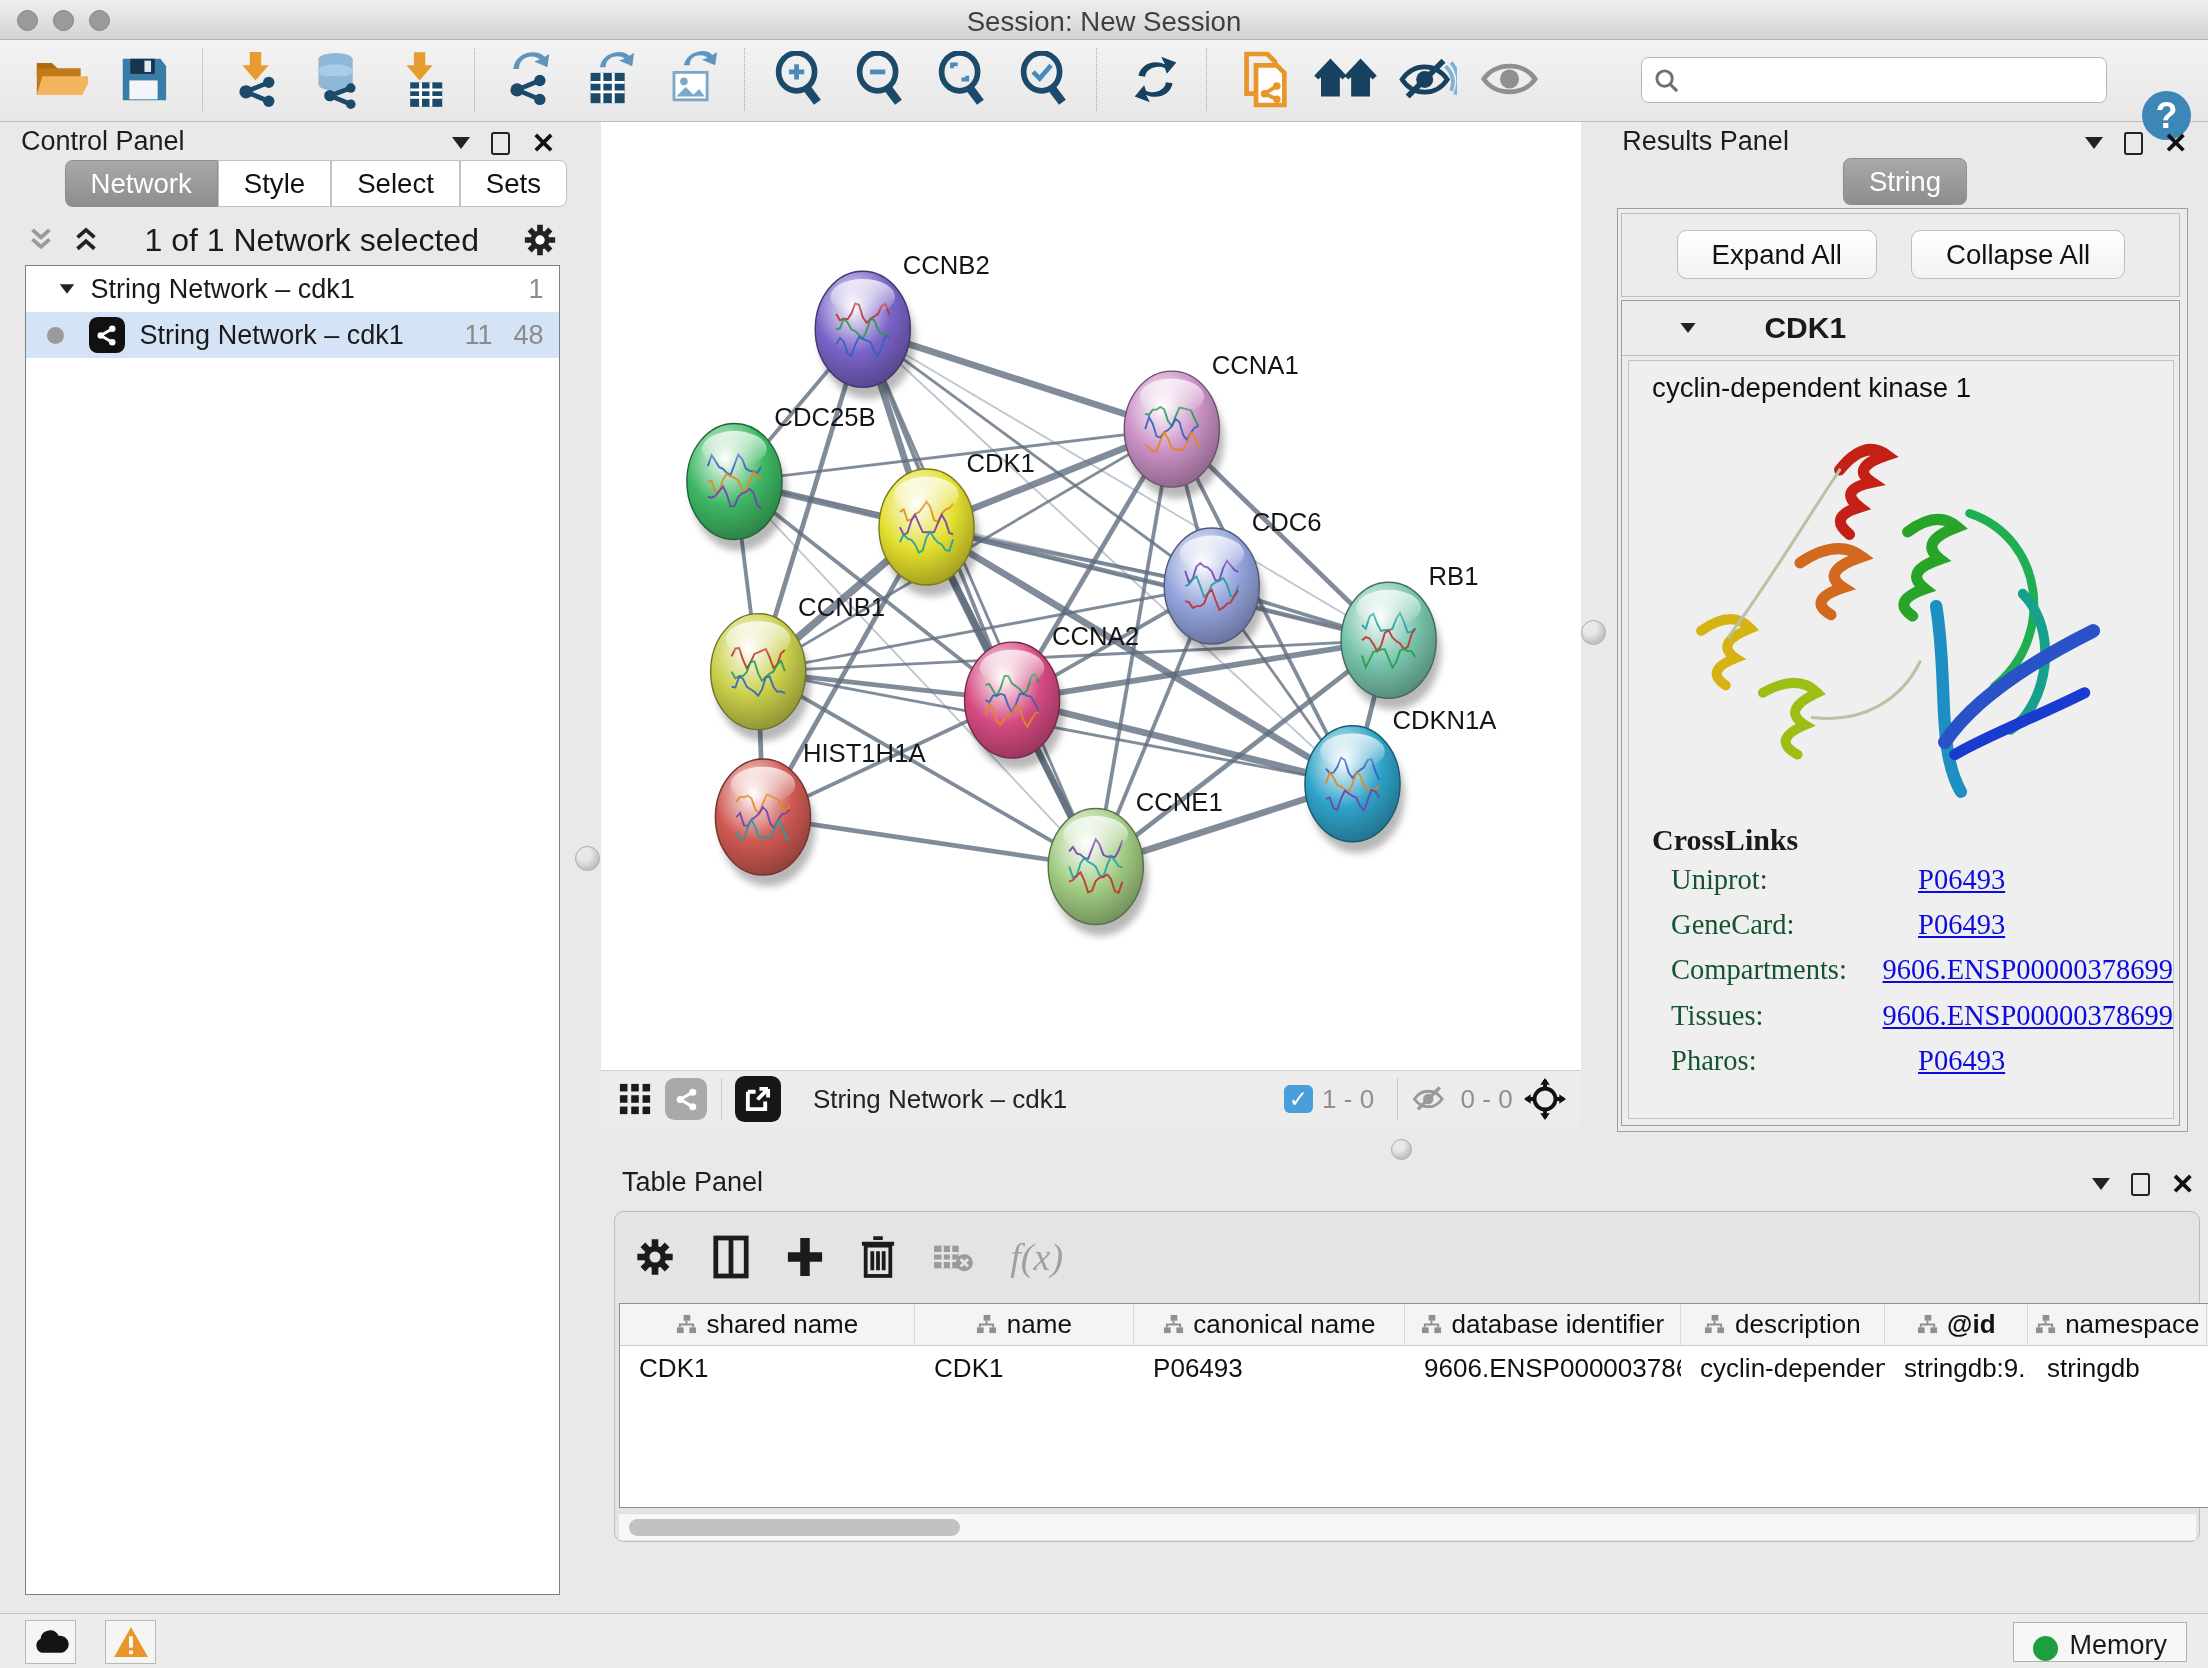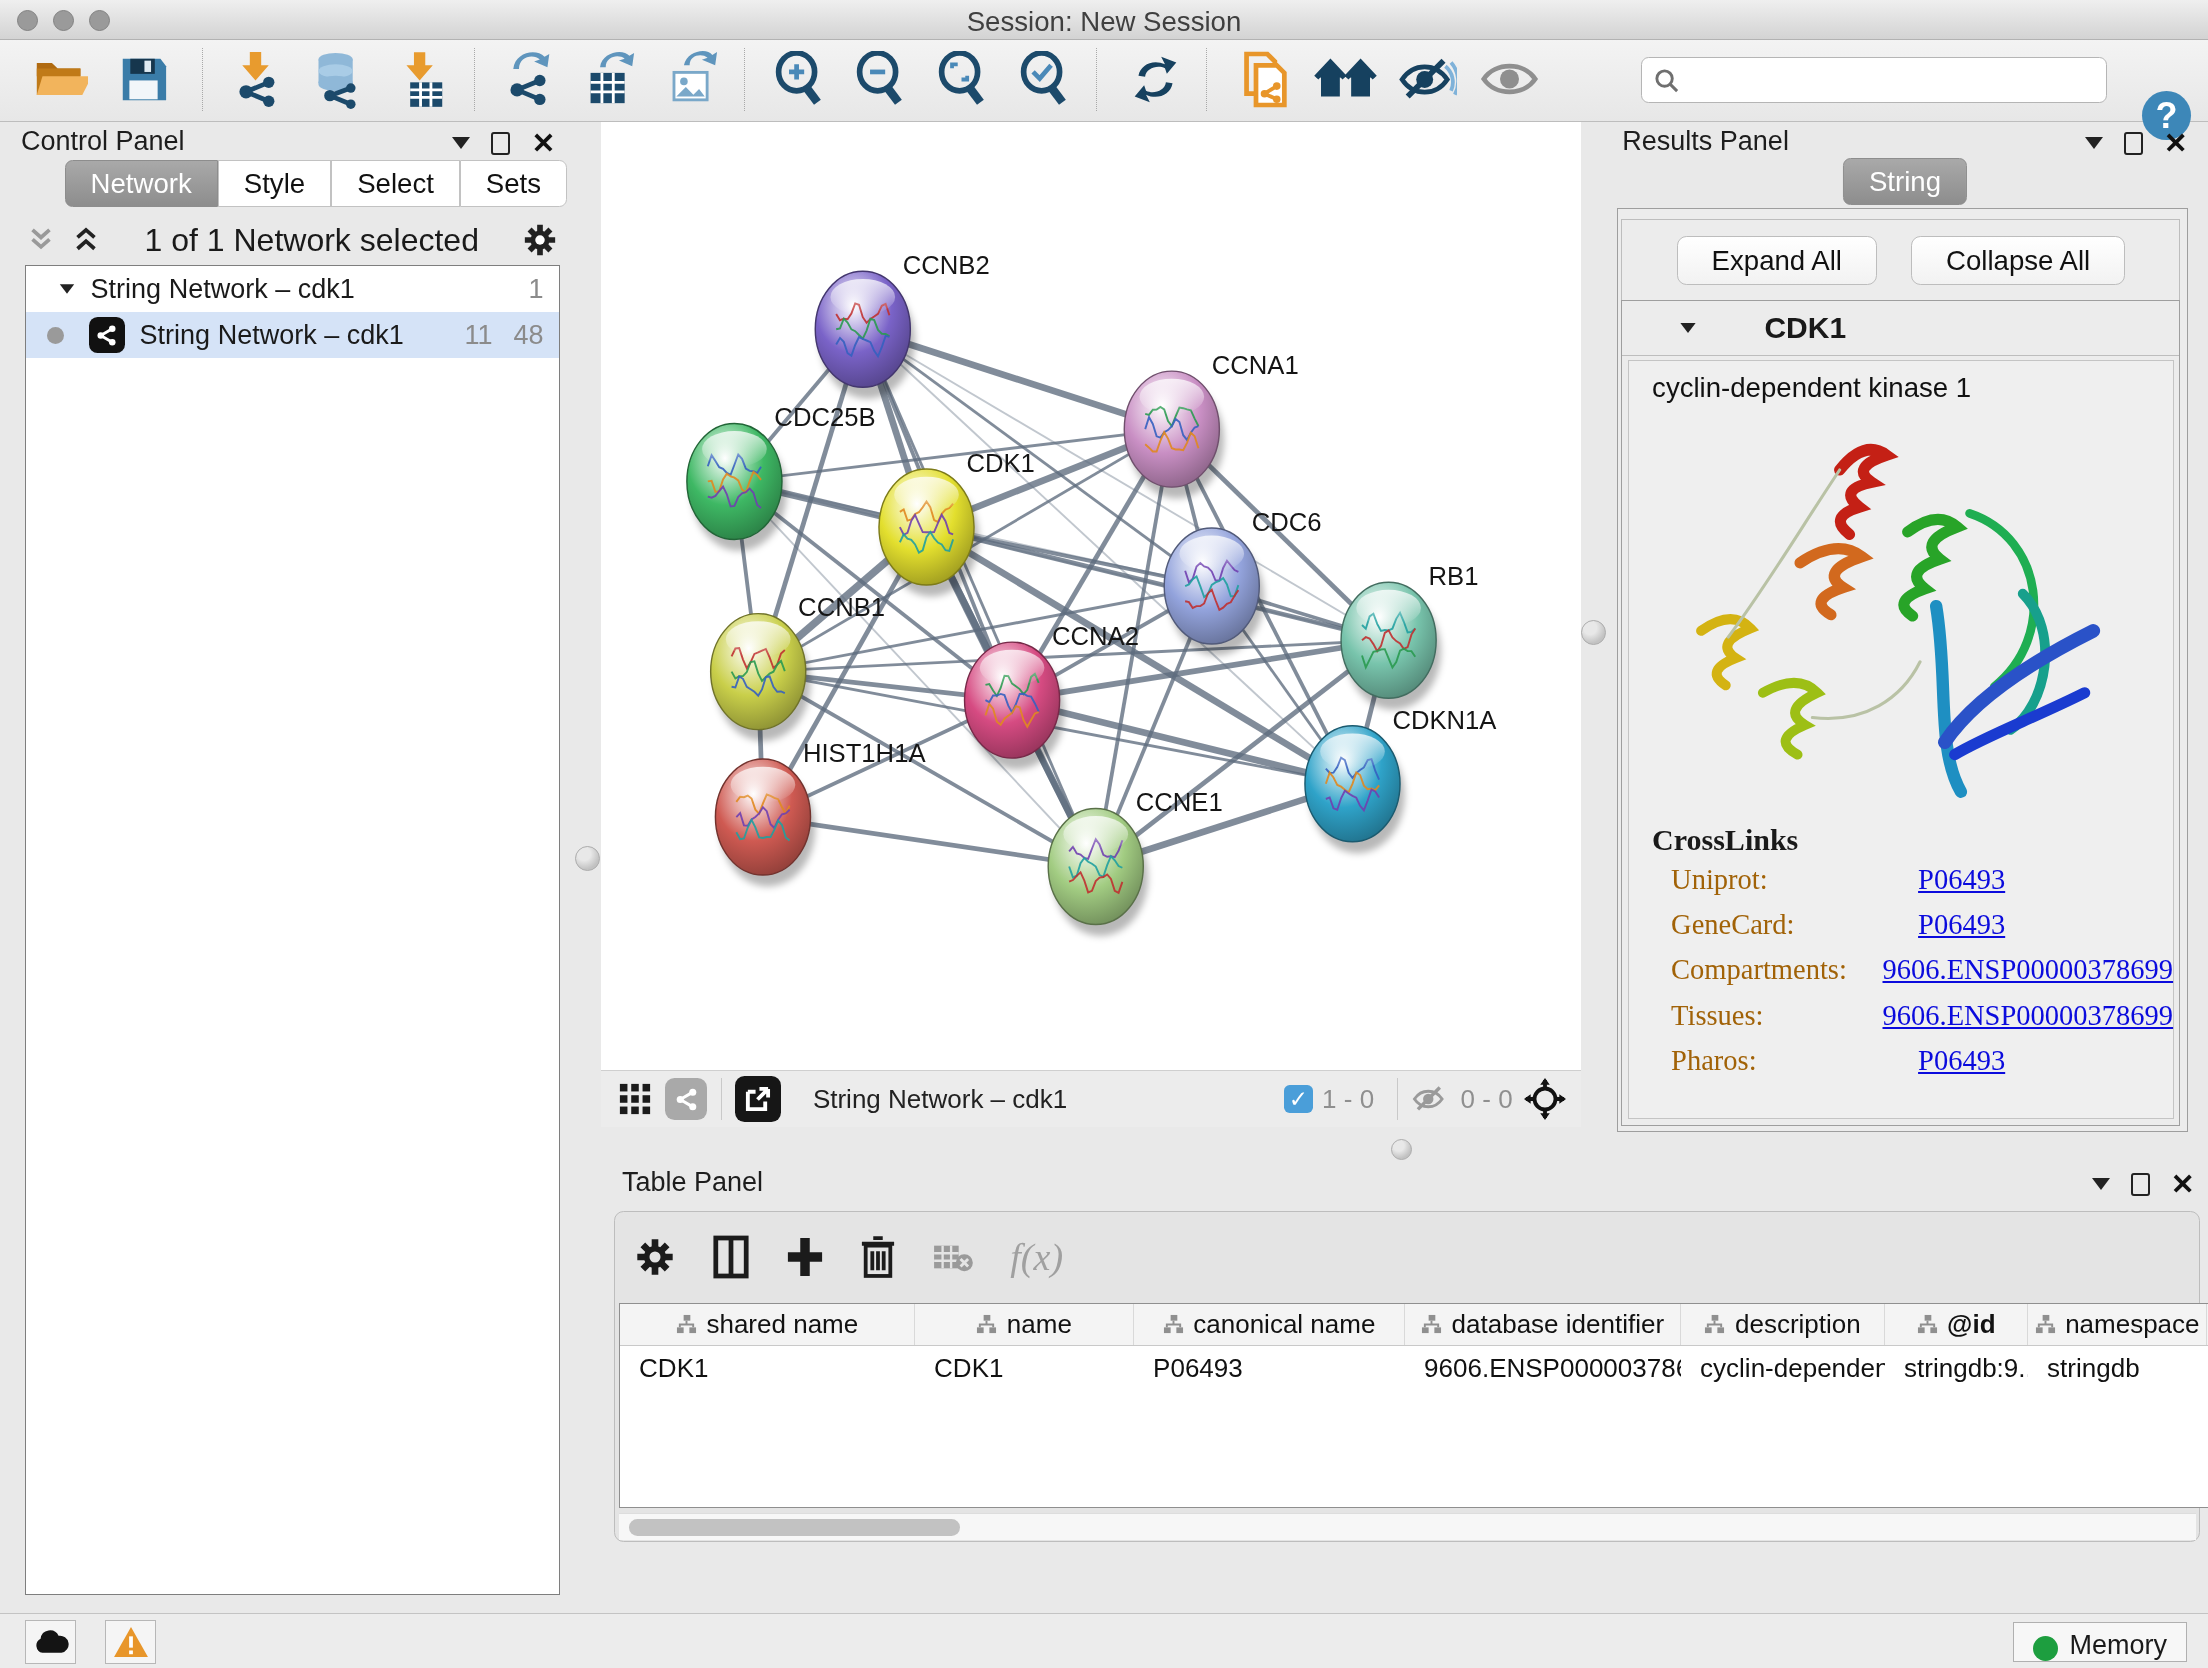--- a/index.html
+++ b/index.html
@@ -48,30 +48,30 @@
   .nf-title { font-size:26px; color:#222; }
   .count-gray { color:#8f8f8f; font-size:26px; }
   .checkbox { width:28.5px; height:28.5px; background:#4a9ed9; border-radius:5.7px; color:#fff; font-size:23px; text-align:center; line-height:28.5px; }
 
   .splitter-dot { width:25px; height:25px; border-radius:50%; background:#c9c9c9; border:1px solid #aeaeae; background-image:radial-gradient(circle at 35% 30%, #e8e8e8 0 30%, #c2c2c2 70%); }
 
   
   .results-panel { left:1609px; top:124px; width:592px; height:1027px; }
   .rp-tab { position:absolute; left:50%; transform:translateX(-50%); top:34px; border-radius:7.6px; }
   .rp-outer { position:absolute; left:7.6px; top:84px; width:571px; height:924px; background:#ececec; border:1.9px solid #9e9e9e; }
-  .rp-buttons { position:absolute; left:3.8px; top:3.8px; width:559px; height:84px; border:1px solid #bdbdbd; display:flex; align-items:center; justify-content:center; gap:34px;margin-top:6px; }
+  .rp-buttons { position:absolute; left:3.8px; top:3.8px; width:559px; height:84px; border:1px solid #bdbdbd; display:flex; align-items:center; justify-content:center; gap:34px; }
   .btn { background:linear-gradient(#ffffff,#f2f2f2); border:1px solid #bdbdbd; border-radius:9.5px; font-size:27.6px; padding:7.6px 34px; color:#111; }
   .rp-entry { position:absolute; left:3.8px; top:91px; width:559px; height:826px; border:1px solid #9e9e9e; background:#ececec; }
   .rp-entry-head { height:55px; display:flex; align-items:center; border-bottom:1px solid #bdbdbd; }
   .rp-entry-body { position:absolute; left:5.7px; top:59px; width:546px; height:759px; border:1px solid #c4c4c4; background:#efefef; }
   .rp-desc { font-size:27.6px; padding:11.4px 0 0 23px; color:#111; }
   .serif { font-family:"Liberation Serif", serif; }
   .xl-title { font-size:30px; font-weight:bold; padding-left:23px; }
   .xl-row { display:flex; font-size:28.5px; padding:6.7px 0 6.7px 42px; }
-  .xl-label { width:247px; color:#a16207; }
+  .xl-label { width:247px; color:#14532d; }
   .xl-link { color:#0b0bdd; text-decoration:underline; }
 
   
   .table-panel { left:601px; top:1165px; width:1607px; height:442px; }
   .tp-box { position:absolute; left:13.3px; top:46px; width:1586px; height:331px; background:#e4e4e4; border:1px solid #bdbdbd; border-radius:9.5px; }
   .tp-toolbar { position:absolute; left:19px; top:13.3px; height:63px; display:flex; align-items:center; gap:36px; }
   .tp-table { position:absolute; left:3.8px; top:91px; width:1777px; height:205px; background:#fff; border:1.9px solid #8f8f8f; }
   .thead { display:flex; background:#f4f4f4; border-bottom:1.9px solid #c9c9c9; height:42px; }
   .th { display:flex; align-items:center; justify-content:center; gap:9.5px; font-size:26px; color:#111; border-right:1px solid #d9d9d9; overflow:hidden; white-space:nowrap; }
   .trow { display:flex; height:44px; }

